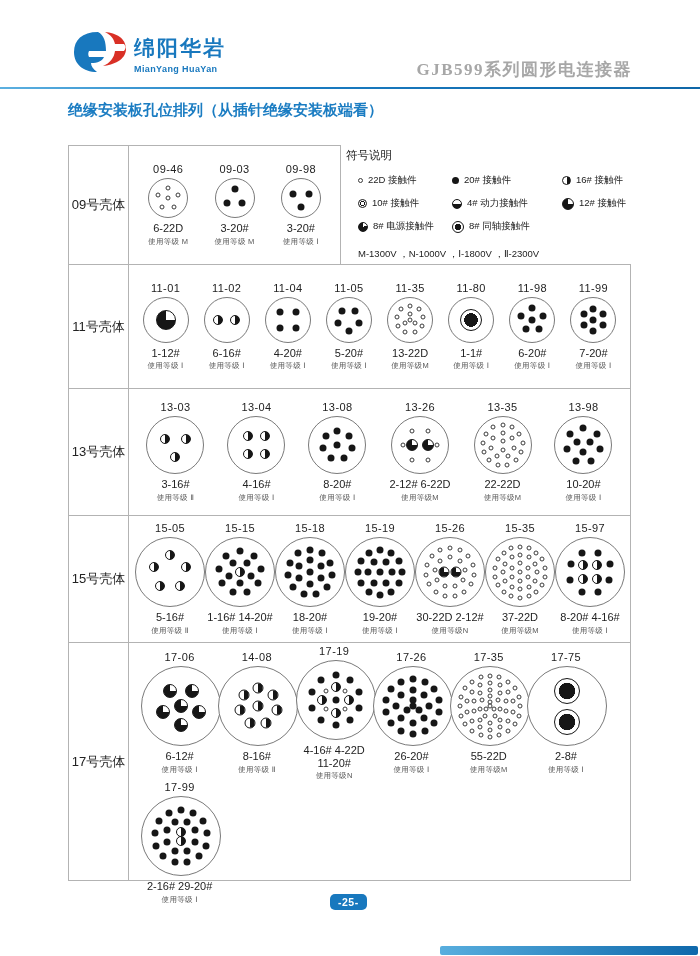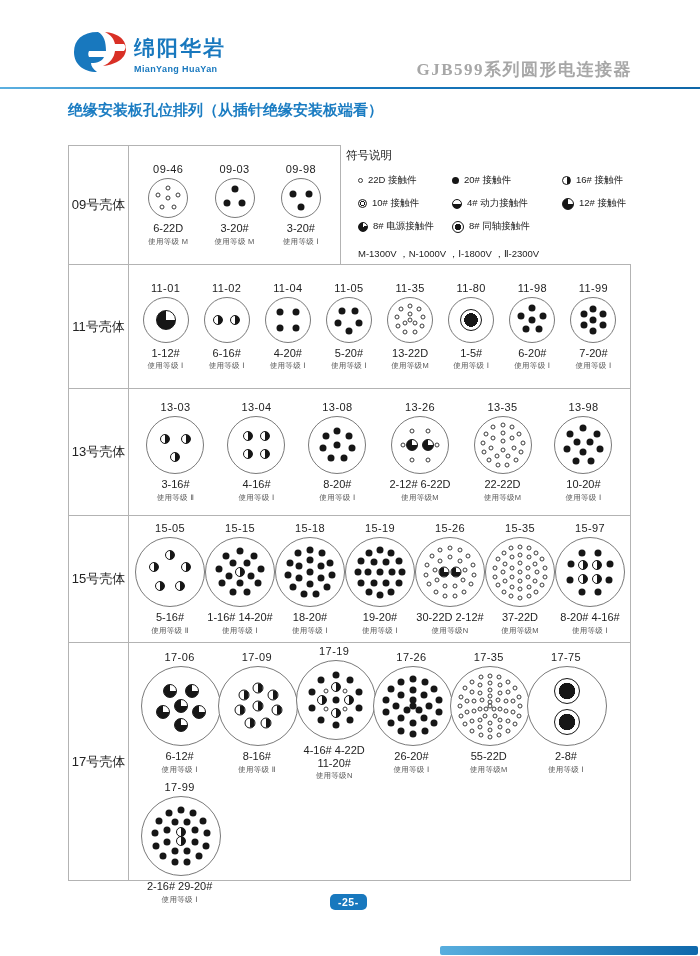--- a/index.html
+++ b/index.html
@@ -182,21 +182,21 @@
                 <span class="dot g-d22" style="left: 50%; top: 50%;"></span>
               </div>
               <div class="spec">13-22D</div>
               <div class="grade">使用等级M</div>
             </div>
             <div class="conn">
               <div class="cid">11-80</div>
               <div class="face" style="height: 46px; width: 46px;">
                 <span class="dot g-c8x" style="height: 22px; width: 22px; left: 50%; top: 50%;"></span>
               </div>
-              <div class="spec">1-5#</div>
+              <div class="spec">1-1#</div>
               <div class="grade">使用等级 Ⅰ</div>
             </div>
             <div class="conn">
               <div class="cid">11-98</div>
               <div class="face" style="height: 46px; width: 46px;">
                 <span class="dot g-c20" style="left: 50%; top: 24%;"></span>
                 <span class="dot g-c20" style="left: 25.2725%; top: 41.9656%;"></span>
                 <span class="dot g-c20" style="left: 34.7176%; top: 71.0344%;"></span>
                 <span class="dot g-c20" style="left: 65.2824%; top: 71.0344%;"></span>
                 <span class="dot g-c20" style="left: 74.7275%; top: 41.9656%;"></span>
@@ -519,21 +519,21 @@
                 <span class="dot g-c12" style="height: 14px; width: 14px; left: 35.8932%; top: 30.5836%;"></span>
                 <span class="dot g-c12" style="height: 14px; width: 14px; left: 27.1746%; top: 57.4164%;"></span>
                 <span class="dot g-c12" style="height: 14px; width: 14px; left: 50%; top: 74%;"></span>
                 <span class="dot g-c12" style="height: 14px; width: 14px; left: 72.8254%; top: 57.4164%;"></span>
                 <span class="dot g-c12" style="height: 14px; width: 14px; left: 50%; top: 50%;"></span>
               </div>
               <div class="spec">6-12#</div>
               <div class="grade">使用等级 Ⅰ</div>
             </div>
             <div class="conn">
-              <div class="cid">17-09</div>
+              <div class="cid">14-08</div>
               <div class="face" style="height: 80px; width: 80px;">
                 <span class="dot g-c16" style="height: 11px; width: 11px; left: 50%; top: 26%;"></span>
                 <span class="dot g-c16" style="height: 11px; width: 11px; left: 31.236%; top: 35.0362%;"></span>
                 <span class="dot g-c16" style="height: 11px; width: 11px; left: 26.6017%; top: 55.3405%;"></span>
                 <span class="dot g-c16" style="height: 11px; width: 11px; left: 39.5868%; top: 71.6233%;"></span>
                 <span class="dot g-c16" style="height: 11px; width: 11px; left: 60.4132%; top: 71.6233%;"></span>
                 <span class="dot g-c16" style="height: 11px; width: 11px; left: 73.3983%; top: 55.3405%;"></span>
                 <span class="dot g-c16" style="height: 11px; width: 11px; left: 68.764%; top: 35.0362%;"></span>
                 <span class="dot g-c16" style="height: 11px; width: 11px; left: 50%; top: 50%;"></span>
               </div>

